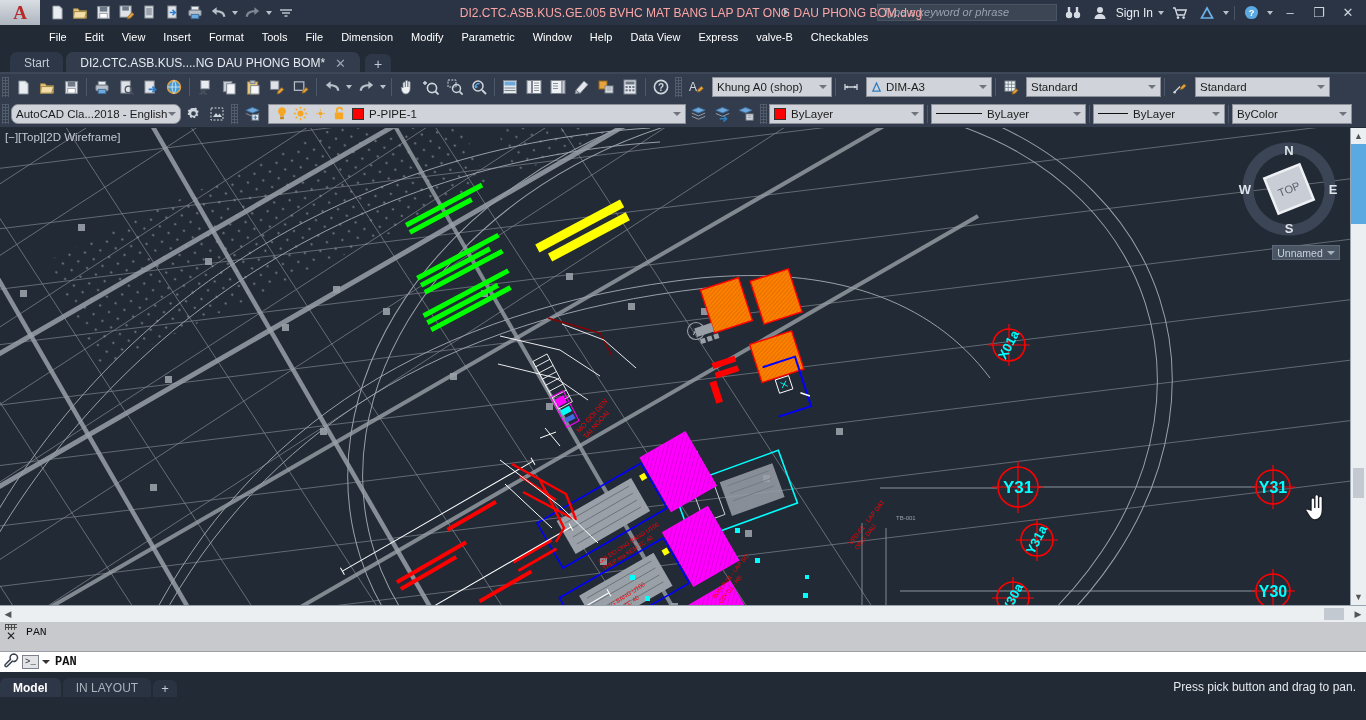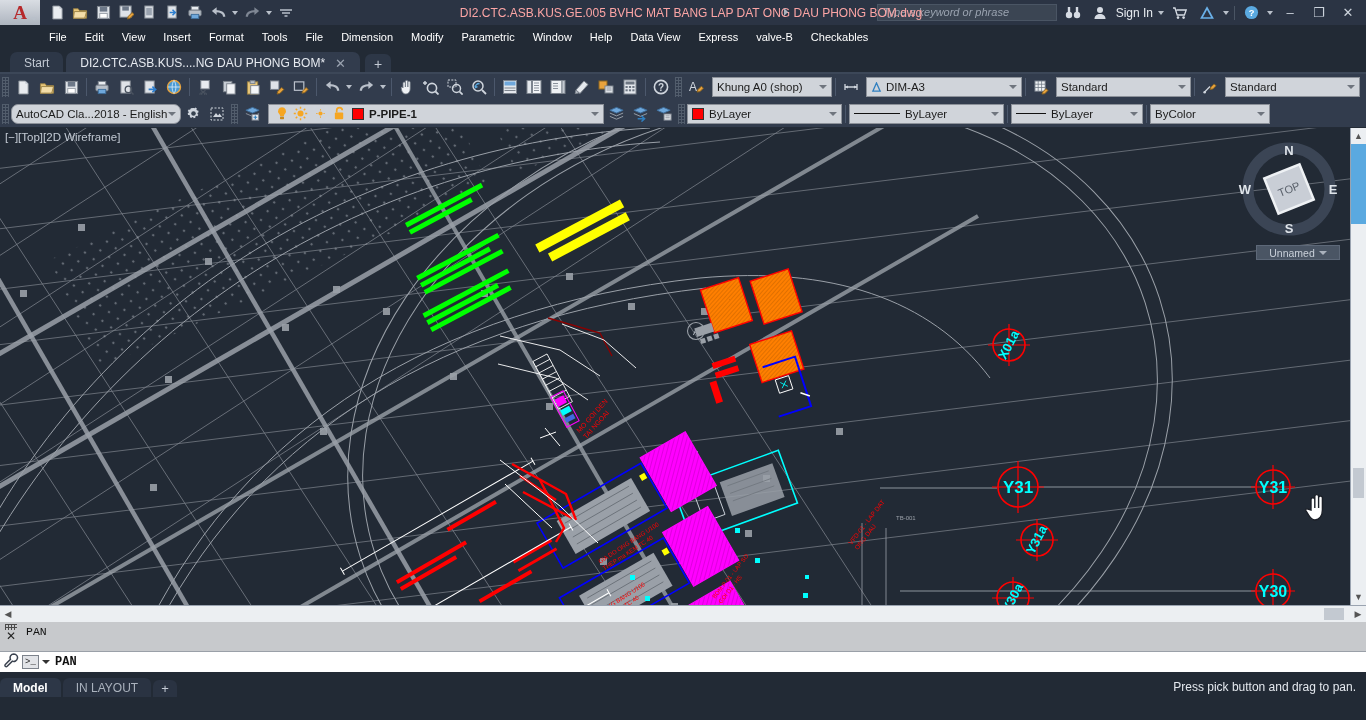--- a/index.html
+++ b/index.html
@@ -46,21 +46,21 @@
   .dd .arr { margin-left:auto; width:0;height:0;border-left:4px solid transparent;border-right:4px solid transparent;border-top:4px solid #6f757e; }
   .dd .txt { overflow:hidden; white-space:nowrap; }
   .swatch { width:12px;height:12px;border:1px solid #333; margin-right:5px; flex:none;}
   .lineimg { width:46px;height:1px;background:#111;margin-right:5px;flex:none;}
 
   
   .canvaswrap { position:relative; height:494px; background:#222a35; overflow:hidden;}
   .vplabel { position:absolute; left:5px; top:3px; font-size:11.5px; color:#c2c9d3; z-index:12;}
   svg.draw { position:absolute; left:0; top:0; }
   .vcube { position:absolute; right:24px; top:8px; width:106px; height:106px; z-index:11;}
-  .vcname { position:absolute; right:26px; top:117px; width:84px;height:15px;background:#4a5564;border:1px solid #5d6878;
+  .vcname { position:absolute; right:26px; top:117px; width:68px;height:15px;background:#4a5564;border:1px solid #5d6878;
             color:#c9d0d9; font-size:10.5px; display:flex; align-items:center; justify-content:center; gap:4px; z-index:11;}
 
   
   .vscroll{position:absolute;right:0;top:0;width:16px;bottom:17px;background:#eceff2;border-left:1px solid #9aa3b0;z-index:13;}
   .vs-arrow{height:16px;display:flex;align-items:center;justify-content:center;color:#555;font-size:9px;background:#eceff2;}
   .vs-thumb{position:absolute;left:2px;right:2px;top:340px;height:30px;background:#c3c9d1;}
   .vs-blue{position:absolute;left:0;right:0;top:16px;height:80px;background:#5aa9e0;}
   
   .hscroll{position:absolute;left:0;right:0;bottom:0;height:17px;background:#eceff2;border-top:1px solid #9aa3b0;z-index:13;display:flex;align-items:center;}
   .hs-arrow{width:16px;text-align:center;color:#555;font-size:9px;}
@@ -446,21 +446,21 @@
     <span class="txt">Khung A0 (shop)</span>
     <span class="arr"></span>
   </div>
   <div class="tsep"></div>
   <div class="tbtn">
       <svg width="16" height="14" viewBox="0 0 16 14">
         <path d="M2 4v6M14 4v6M2 7h12" stroke="#cfd5dd" stroke-width="1.3"></path>
         <path d="M2 7l3-1.6v3.2zM14 7l-3-1.6v3.2z" fill="#cfd5dd"></path>
       </svg>
     </div>
-  <div class="dd" style="width:156px;margin-left:3px;">
+  <div class="dd" style="width:126px;margin-left:3px;">
     <svg width="11" height="11" viewBox="0 0 12 12" style="margin-right:4px;flex:none">
         <path d="M6 1l4 9H2z" fill="none" stroke="#2f7fc0" stroke-width="1.4"></path>
       </svg>
     <span class="txt">DIM-A3</span>
     <span class="arr"></span>
   </div>
   <div class="tsep"></div>
   <div class="tbtn">
       <svg width="16" height="15" viewBox="0 0 16 16">
         <rect x="1.5" y="1" width="11" height="11" fill="#eef1f4" stroke="#6e7783"></rect>
@@ -506,21 +506,21 @@
     </div>
   <div class="grip"></div>
   <div class="tbtn">
       <svg width="17" height="16" viewBox="0 0 18 16">
         <path d="M9 1l7 3-7 3-7-3z" fill="#6fa8dc" stroke="#3f6f9c"></path>
         <path d="M2 7.5l7 3 7-3" fill="none" stroke="#8b929c"></path>
         <rect x="8.5" y="8.5" width="7" height="6" fill="#e4e8ed" stroke="#7d848e"></rect>
         <path d="M10 11.5h4M12 9.5v4" stroke="#2f7fc0" stroke-width="1.2"></path>
       </svg>
     </div>
-  <div class="dd" style="width:336px;margin-left:4px;font-weight:bold;">
+  <div class="dd" style="width:418px;margin-left:4px;">
     <span style="margin:0 4px 0 2px;display:flex">
       <svg width="14" height="15" viewBox="0 0 14 15">
           <path d="M7 1.2a4 4 0 013 6.6c-.7.8-1 1.3-1.1 2.2H5.1c-.1-.9-.4-1.4-1.1-2.2A4 4 0 017 1.2z" fill="#f5a623"></path>
           <rect x="5" y="10.6" width="4" height="2.6" rx=".6" fill="#c98a1d"></rect>
         </svg>
     </span>
     <span style="margin-right:5px;display:flex">
       <svg width="15" height="15" viewBox="0 0 16 16">
           <circle cx="8" cy="8" r="3.2" fill="#f5a623"></circle>
           <g stroke="#f5a623" stroke-width="1.5">

